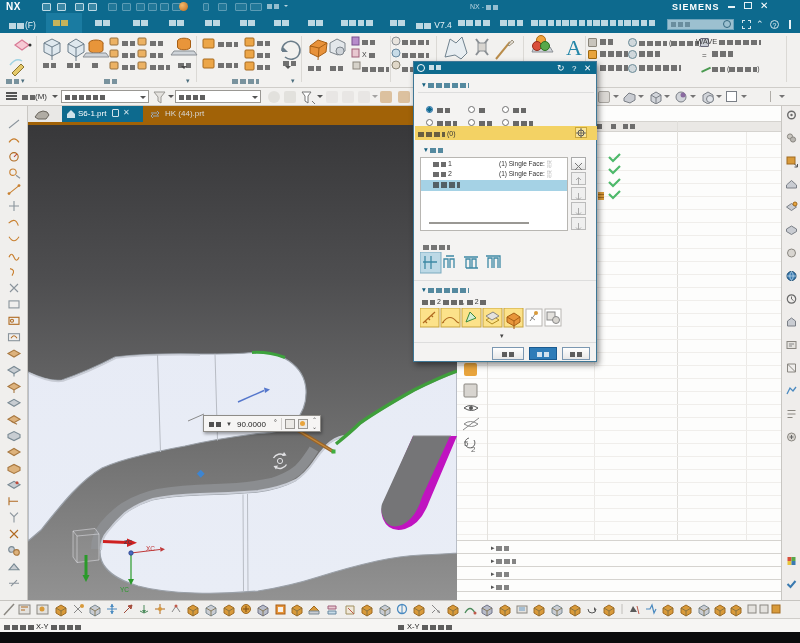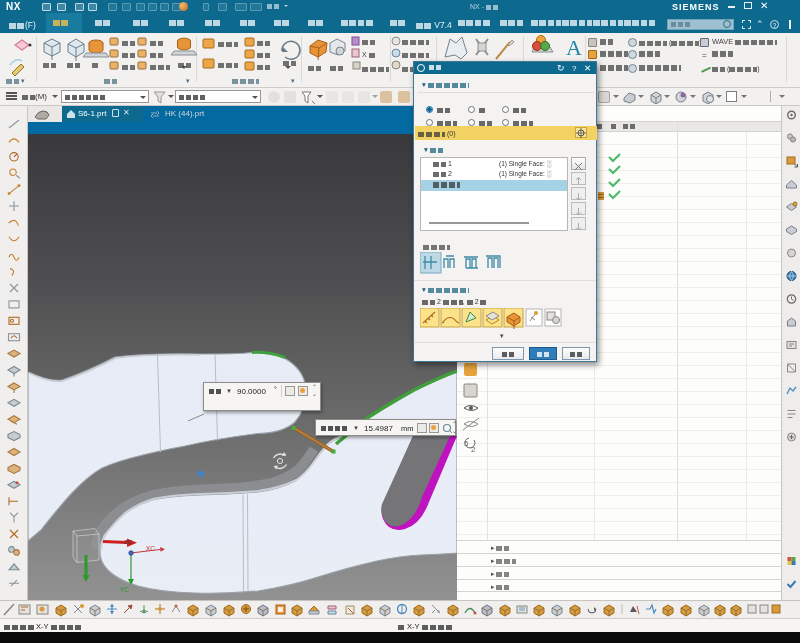--- a/index.html
+++ b/index.html
@@ -16,21 +16,21 @@
 #ribbon{left:0;top:33px;width:800px;height:55px;background:#f2f1ef;border-bottom:1px solid #cfcdc9}
 .glabel{position:absolute;top:44px;font-size:7px;color:#4a6e7e;letter-spacing:0}
 .rlbl{position:absolute;font-size:7px;color:#3f3f3f;white-space:nowrap}
 .sico{position:absolute;width:9px;height:9px;border-radius:1px}
 
 #tb2{left:0;top:88px;width:800px;height:18px;background:#f2f1ef;border-bottom:1px solid #ccc9c5}
 .dd{position:absolute;top:2px;height:13px;background:#fff;border:1px solid #9a9894;font-size:7.5px;color:#333;line-height:11px;padding-left:3px}
 .dar{position:absolute;width:0;height:0;border:3px solid transparent;border-top-color:#555;top:7px}
 .t2i{position:absolute;top:3px;width:12px;height:12px;border-radius:2px;background:#dcdad6;opacity:.7}
 
-#tabs{left:0;top:106px;width:457px;height:28px;background:#0369a1}
+#tabs{left:0;top:106px;width:457px;height:19px;background:#a16207}
 
 #lsb{left:0;top:106px;width:28px;height:494px;background:#f0efed;border-right:1px solid #c8c6c2}
 #rsb{left:781px;top:106px;width:19px;height:494px;background:#efedeb;border-left:1px solid #c8c6c2}
 
 #panel{left:457px;top:106px;width:324px;height:494px;background:#fdfdfc}
 
 #btb{left:0;top:600px;width:800px;height:18px;background:#f0efed;border-top:1px solid #c6c4c0}
 #status{left:0;top:618px;width:800px;height:14px;background:#f6f5f3;border-top:1px solid #cfcdc9;font-size:7.5px;color:#222}
 #black{left:0;top:632px;width:800px;height:11px;background:#0b0b0c}
 
@@ -113,44 +113,30 @@
     <text x="146" y="551" font-size="6.5" fill="#c03a3a" font-family="Liberation Sans">XC</text>
     <text x="124" y="544" font-size="6" fill="#3a3a4a" font-family="Liberation Sans">ZC</text>
     <path d="M131,553 L131,579" stroke="#2a9a2a" stroke-width="1.2"></path>
     <path d="M128,579 L131,585 L134,579 Z" fill="#2a9a2a"></path>
     <text x="120" y="592" font-size="6.5" fill="#2a9a2a" font-family="Liberation Sans">YC</text>
     <path d="M86,555 L86,575" stroke="#2a9a2a" stroke-width="3"></path>
     <path d="M82.5,575 L86,582 L89.5,575 Z" fill="#2a9a2a"></path>
     <circle cx="131" cy="553" r="2.2" fill="#4a6ac0" stroke="#26408a" stroke-width=".8"></circle>
   </svg>
 
-  <div class="ftb" style="left:203px;top:382px;width:118px;height:29px">
+  <div class="ftb" style="left:203px;top:415px;width:118px;height:17px">
     <span class="c6 ab" style="left:5px;top:6px;--t:#222;width:13px"></span>
     <span style="position:absolute;left:22px;top:5px;font-size:6px;color:#444">▼</span>
     <span style="position:absolute;left:33px;top:4px;font-size:8px">90.0000</span>
     <span style="position:absolute;left:70px;top:3px;font-size:7px">°</span>
     <span style="position:absolute;left:77px;top:2px;width:1px;height:12px;background:#d0cecb"></span>
     <span style="position:absolute;left:81px;top:3px;width:10px;height:10px;border:1px solid #9a9894;background:#eceae6"></span>
     <span style="position:absolute;left:94px;top:3px;width:10px;height:10px;border:1px solid #9a9894;background:#eceae6"></span>
     <span style="position:absolute;left:96px;top:5px;width:5px;height:5px;border-radius:50%;background:#e8a43c"></span>
     <span style="position:absolute;left:108px;top:0px;font-size:6px;color:#555">⌃<br>⌄</span>
-  </div>
-  <div class="ftb" style="left:315px;top:419px;width:141px;height:17px">
-    <span class="c6 ab" style="left:5px;top:6px;--t:#222;width:27px"></span>
-    <span style="position:absolute;left:37px;top:5px;font-size:6px;color:#444">▼</span>
-    <span style="position:absolute;left:48px;top:4px;font-size:8px">15.4987</span>
-    <span style="position:absolute;left:85px;top:4px;font-size:7.5px">mm</span>
-    <span style="position:absolute;left:101px;top:3px;width:10px;height:10px;border:1px solid #9a9894;background:#eceae6"></span>
-    <span style="position:absolute;left:113px;top:3px;width:10px;height:10px;border:1px solid #9a9894;background:#eceae6"></span>
-    <span style="position:absolute;left:115px;top:5px;width:5px;height:5px;border-radius:50%;background:#e8a43c"></span>
-    <svg class="ab" style="left:126px;top:3px" width="11" height="11">
-        <circle cx="5" cy="5" r="3.5" fill="none" stroke="#6a8a9a" stroke-width="1.2"></circle>
-        <path d="M7.5 7.5L10 10" stroke="#6a8a9a"></path>
-      </svg>
-    <span style="position:absolute;left:136px;top:0px;font-size:6px;color:#555">⌃<br>⌄</span>
   </div>
   <div id="title" class="ab">
     <b style="position:absolute;left:6px;top:1px;font-size:10px;color:#fff;letter-spacing:.5px">NX</b>
     <span class="qi" style="left:42px"></span>
       <span class="qi" style="left:57px"></span>
     <span class="qi" style="left:75px"></span>
       <span class="qi" style="left:88px"></span>
     <span class="qi qg" style="left:108px"></span>
       <span class="qi qg" style="left:122px"></span>
     <span class="qi qg" style="left:136px"></span>
@@ -284,21 +270,21 @@
     <span class="c ab" style="left:600px;top:18px;--t:#3f3f3f;width:28px"></span>
     <span class="sico" style="left:588px;top:31px;background:#b8bcc8;border:1px solid #70748a"></span>
     <span class="c ab" style="left:600px;top:32px;--t:#3f3f3f;width:28px"></span>
     <span class="sico" style="left:628px;top:5px;background:#d0d8dc;border:1px solid #6a8a96;border-radius:50%"></span>
     <span style="position:absolute;left:639px;top:6px;font-size:7px;color:#3f3f3f"><span class="c" style="--t:#3f3f3f;width:28px"></span> (<span class="c" style="--t:#3f3f3f;width:28px"></span>)</span>
     <span class="sico" style="left:628px;top:17px;background:#d0d8dc;border:1px solid #6a8a96;border-radius:50%"></span>
     <span class="c ab" style="left:639px;top:18px;--t:#3f3f3f;width:21px"></span>
     <span class="sico" style="left:628px;top:31px;background:#d0d8dc;border:1px solid #6a8a96;border-radius:50%"></span>
     <span class="c ab" style="left:639px;top:32px;--t:#3f3f3f;width:42px"></span>
     <span class="sico" style="left:700px;top:5px;background:#c8ccd4;border:1px solid #667"></span>
-    <span style="position:absolute;left:712px;top:4px;font-size:7.5px;color:#3f3f3f">WAVE <span class="c" style="--t:#3f3f3f;width:42px"></span></span>
+    <span style="position:absolute;left:696px;top:4px;font-size:7.5px;color:#3f3f3f">WAVE <span class="c" style="--t:#3f3f3f;width:42px"></span></span>
     <span style="position:absolute;left:702px;top:18px;font-size:8px;color:#3f3f3f">=</span>
     <span class="c ab" style="left:712px;top:18px;--t:#3f3f3f;width:21px"></span>
     <span style="position:absolute;left:700px;top:31px;width:10px;height:7px;border-bottom:2px solid #4a9a50;transform:rotate(-25deg)"></span>
     <span style="position:absolute;left:712px;top:32px;font-size:7px;color:#3f3f3f"><span class="c" style="--t:#3f3f3f;width:13px"></span> (<span class="c" style="--t:#3f3f3f;width:28px"></span>)</span>
 
     <span class="rlbl" style="left:43px;top:28px"><span class="c" style="--t:#3f3f3f;width:13px"></span></span>
     <span class="rlbl" style="left:67px;top:28px"><span class="c" style="--t:#3f3f3f;width:13px"></span></span>
     <span class="rlbl" style="left:92px;top:28px"><span class="c" style="--t:#3f3f3f;width:6px"></span></span>
     <span class="rlbl" style="left:122px;top:6px"><span class="c" style="--t:#3f3f3f;width:13px"></span></span>
     <span class="rlbl" style="left:122px;top:18px"><span class="c" style="--t:#3f3f3f;width:13px"></span></span>

